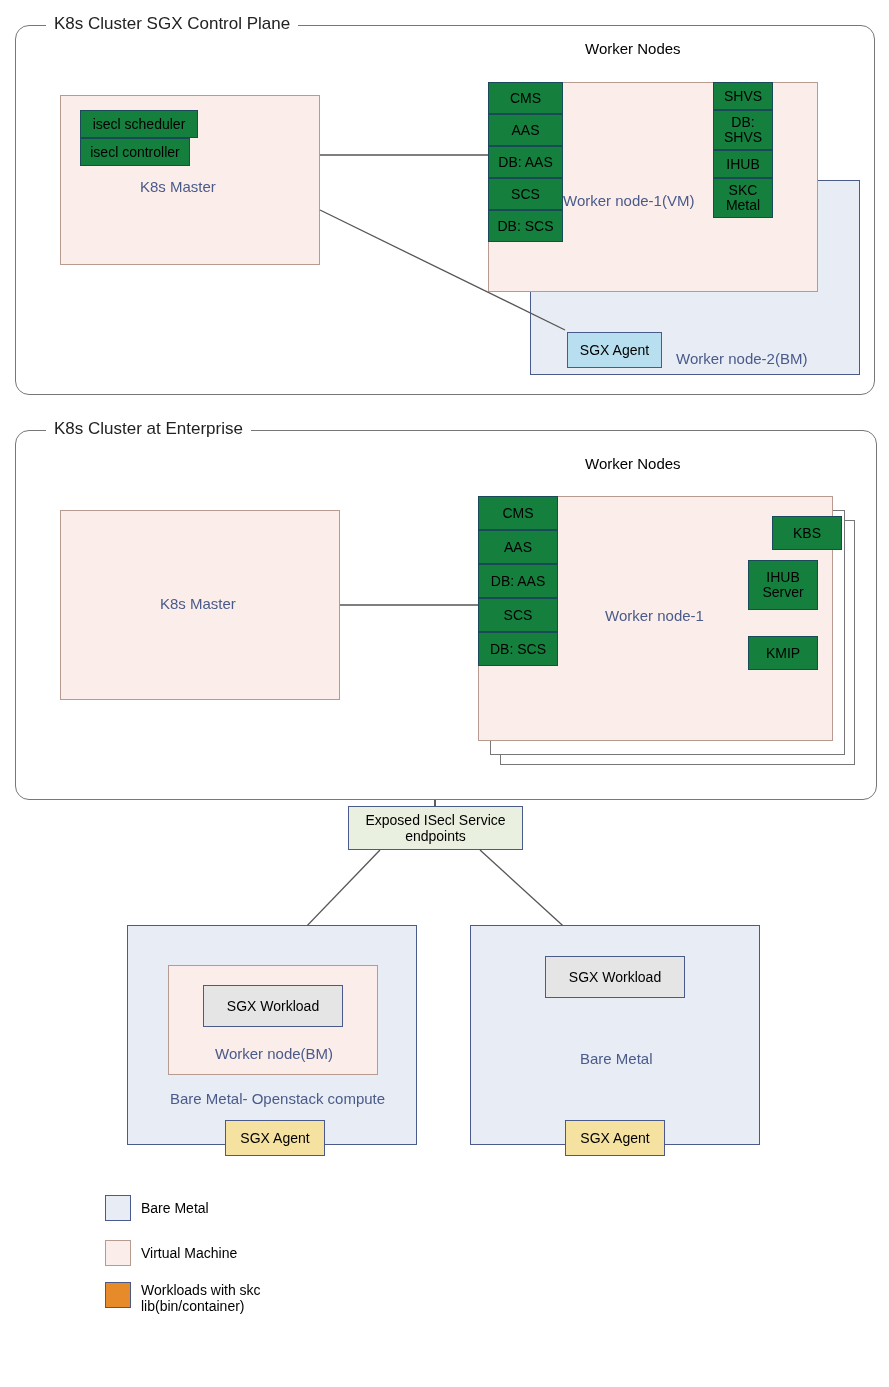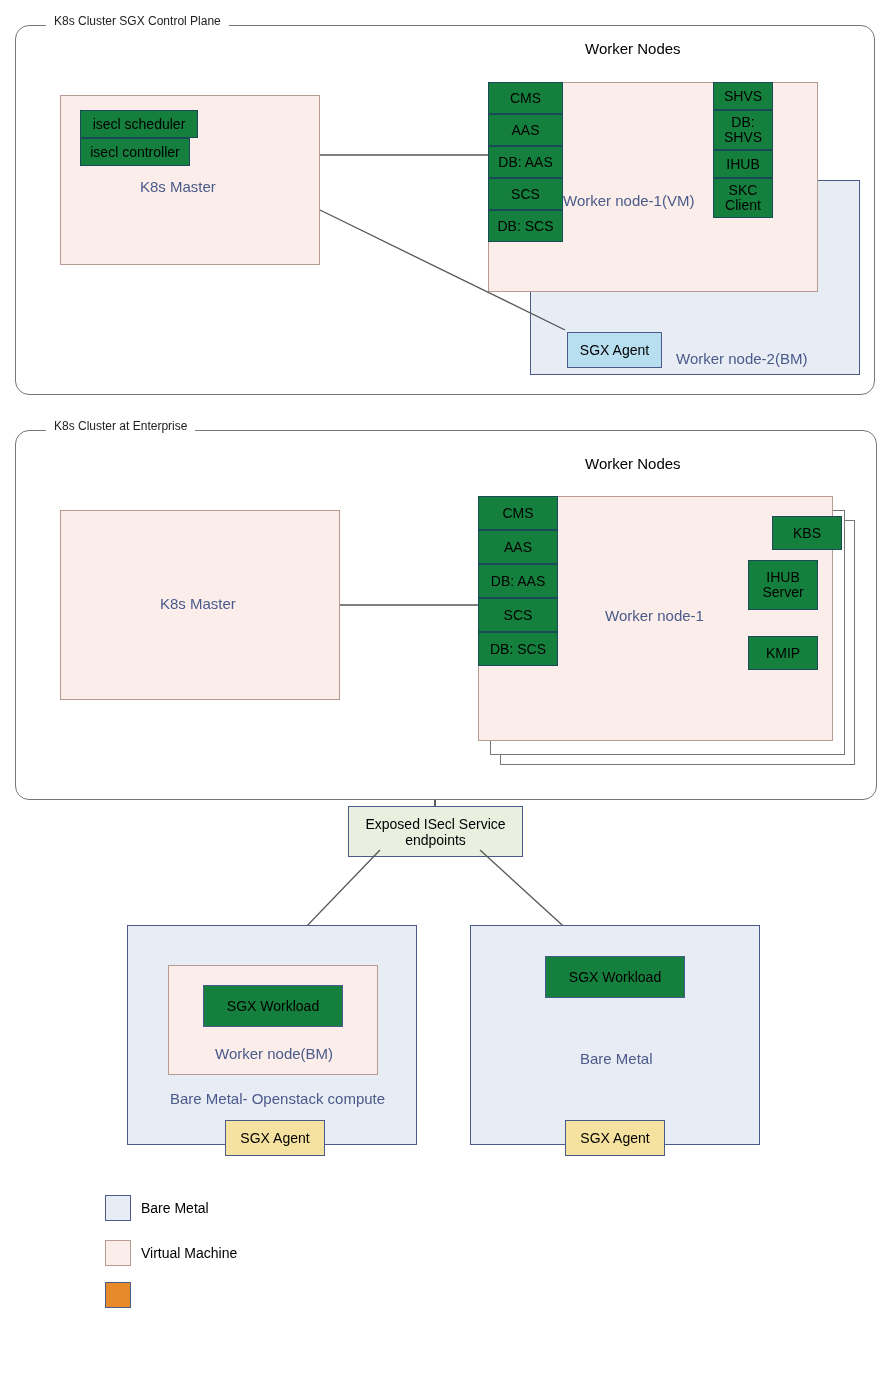--- a/index.html
+++ b/index.html
@@ -20,21 +20,21 @@
     border: 1.5px solid #777;
     border-radius: 14px;
     box-sizing: border-box;
   }
   .group > .legend {
     position: absolute;
     top: -12px;
     left: 30px;
     background: #fff;
     padding: 0 8px;
-    font-size: 12px;
+    font-size: 17px;
     color: #222;
   }
   .label {
     position: absolute;
     font-size: 15px;
     color: #000;
     text-align: center;
   }
   .node-label {
     color: #4a5a8a;
@@ -50,21 +50,21 @@
     justify-content: center;
     text-align: center;
     font-size: 14px;
     color: #1a1a1a;
   }
   .vm  { background: #fbeeea; border-color: #b79a90; }
   .bm  { background: #e8edf5; border-color: #4a5a8a; }
   .svc { background: #15803d; border-color: #1a4a5a; color:#000; }
   .svc-light { background: #b8dff0; border-color: #4a5a8a; color:#000;}
   .endpoint { background: #eaf0df; border-color: #4a5a8a; color:#000;}
-  .wl { background: #15803d; border-color: #4a5a8a; color:#000;}
+  .wl { background: #e5e5e5; border-color: #4a5a8a; color:#000;}
   .agent { background: #f5e2a0; border-color: #4a5a8a; color:#000;}
   .stack-bg {
     position:absolute;
     background:#fff;
     border:1px solid #777;
     box-sizing:border-box;
   }
   .legend-row {
     position:absolute;
     display:flex;
@@ -101,21 +101,21 @@
 
   <div class="box svc" style="left:488px; top:82px;  width:75px; height:32px;">CMS</div>
   <div class="box svc" style="left:488px; top:114px; width:75px; height:32px;">AAS</div>
   <div class="box svc" style="left:488px; top:146px; width:75px; height:32px;">DB: AAS</div>
   <div class="box svc" style="left:488px; top:178px; width:75px; height:32px;">SCS</div>
   <div class="box svc" style="left:488px; top:210px; width:75px; height:32px;">DB: SCS</div>
 
   <div class="box svc" style="left:713px; top:82px;  width:60px; height:28px;">SHVS</div>
   <div class="box svc" style="left:713px; top:110px; width:60px; height:40px; line-height:1.1;">DB: SHVS</div>
   <div class="box svc" style="left:713px; top:150px; width:60px; height:28px;">IHUB</div>
-  <div class="box svc" style="left:713px; top:178px; width:60px; height:40px; line-height:1.1;">SKC Client</div>
+  <div class="box svc" style="left:713px; top:178px; width:60px; height:40px; line-height:1.1;">SKC Metal</div>
 
   <svg class="lines" width="889" height="400">
     <line x1="320" y1="155" x2="488" y2="155" stroke="#555" stroke-width="1.3"></line>
     <line x1="320" y1="210" x2="565" y2="330" stroke="#555" stroke-width="1.3"></line>
   </svg>
 
   <div class="group" style="left:15px; top:430px; width:862px; height:370px;">
     <div class="legend">K8s Cluster at Enterprise</div>
   </div>
   <div class="label" style="left:585px; top:455px;">Worker Nodes</div>
@@ -135,21 +135,21 @@
   <div class="box svc" style="left:478px; top:632px; width:80px; height:34px;">DB: SCS</div>
 
   <div class="box svc" style="left:748px; top:516px; width:70px; height:34px;margin-left:24px;">KBS</div>
   <div class="box svc" style="left:748px; top:560px; width:70px; height:50px; line-height:1.1;">IHUB Server</div>
   <div class="box svc" style="left:748px; top:636px; width:70px; height:34px;">KMIP</div>
 
   <svg class="lines" width="889" height="200" style="top:500px;">
     <line x1="340" y1="105" x2="478" y2="105" stroke="#555" stroke-width="1.3"></line>
   </svg>
 
-  <div class="box endpoint" style="left:348px; top:806px; width:175px; height:51px; font-size:14px;">Exposed ISecl Service endpoints</div>
+  <div class="box endpoint" style="left:348px; top:806px; width:175px; height:44px; font-size:14px;">Exposed ISecl Service endpoints</div>
 
   <svg class="lines" width="889" height="250" style="top:800px;">
     <line x1="435" y1="6" x2="435" y2="0" stroke="#555" stroke-width="1.3"></line>
     <line x1="435" y1="0" x2="435" y2="6" stroke="#555" stroke-width="1.3"></line>
     <line x1="380" y1="50" x2="250" y2="185" stroke="#555" stroke-width="1.3"></line>
     <line x1="480" y1="50" x2="595" y2="155" stroke="#555" stroke-width="1.3"></line>
   </svg>
 
   <svg class="lines" width="889" height="40" style="top:770px;">
     <line x1="435" y1="30" x2="435" y2="36" stroke="#555" stroke-width="1.3"></line>
@@ -170,15 +170,16 @@
   <div class="legend-row" style="left:105px; top:1195px;">
     <div class="sw" style="background:#e8edf5;"></div>
     <span>Bare Metal</span>
   </div>
   <div class="legend-row" style="left:105px; top:1240px;">
     <div class="sw" style="background:#fbeeea; border-color:#b79a90;"></div>
     <span>Virtual Machine</span>
   </div>
   <div class="legend-row" style="left:105px; top:1282px; align-items:flex-start;">
     <div class="sw" style="background:#e78b2a;"></div>
+    <span style="max-width:160px; display:inline-block;">Workloads with skc lib(bin/container)</span>
   </div>
 
 </div>
 
 </body></html>

